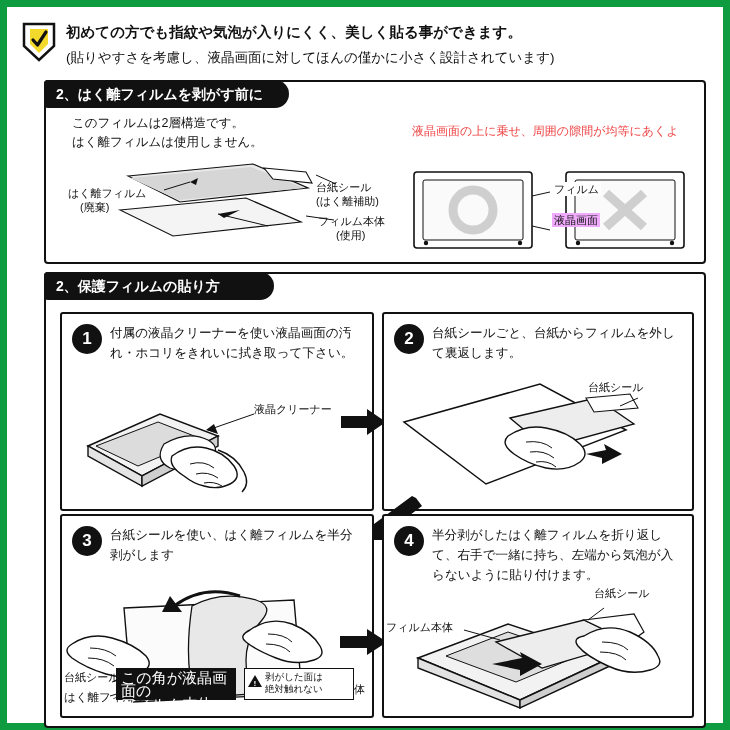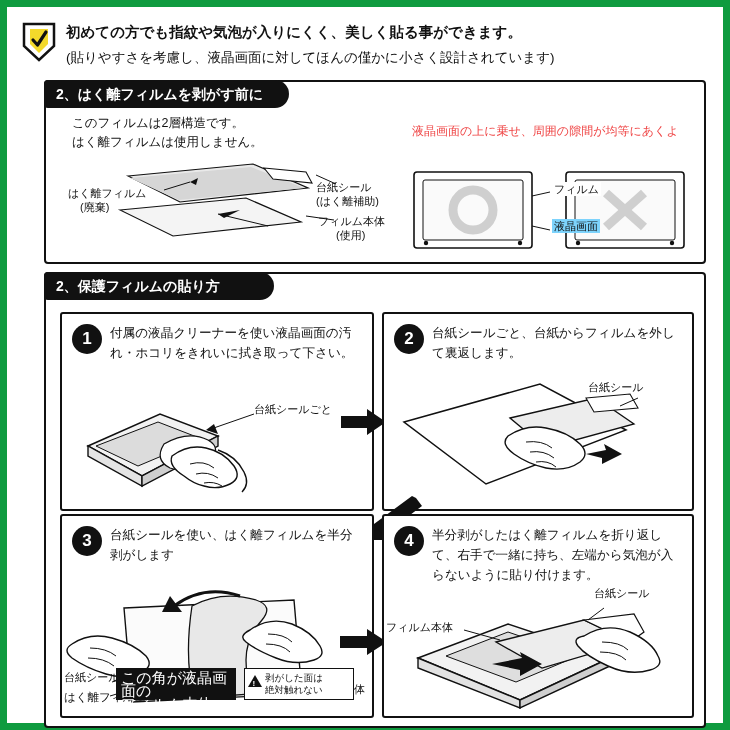--- a/index.html
+++ b/index.html
@@ -84,21 +84,21 @@
   .steptxt{
     position:absolute;left:48px;top:9px;right:8px;
     font-size:12.6px;line-height:20px;color:#111;
   }
   .blackbadge{
     position:absolute;background:#111;color:#fff;font-size:15px;line-height:13px;
     padding:3px 5px;box-sizing:border-box;
   }
   .warnbox{
     position:absolute;border:1.2px solid #111;background:#fff;
-    font-size:9.5px;line-height:12px;padding:3px 4px 3px 20px;box-sizing:border-box;color:#111;
+    font-size:9.5px;line-height:12px;padding:3px 4px 3px 20px;box-sizing:border-box;color:#111;font-family:Liberation Mono, monospace;
   }
   .warn-tri{
     position:absolute;left:3px;top:6px;width:0;height:0;
     border-left:7px solid transparent;border-right:7px solid transparent;border-bottom:12px solid #111;
   }
   .warn-tri:after{
     content:"!";position:absolute;left:-2.5px;top:3px;color:#fff;font-size:8px;font-weight:700;
   }
   svg{display:block;}
 </style>
@@ -171,21 +171,21 @@
             <rect x="165" y="12" width="100" height="60" rx="2" fill="#fafafa" stroke="#111" stroke-width="1"></rect>
             <line x1="196" y1="25" x2="234" y2="59" stroke="#cfcfcf" stroke-width="9"></line>
             <line x1="234" y1="25" x2="196" y2="59" stroke="#cfcfcf" stroke-width="9"></line>
             <circle cx="168" cy="75" r="2.2" fill="#111"></circle>
             <circle cx="262" cy="75" r="2.2" fill="#111"></circle>
 
             <line x1="122" y1="28" x2="140" y2="24" stroke="#111" stroke-width="1"></line>
             <line x1="122" y1="58" x2="140" y2="62" stroke="#111" stroke-width="1"></line>
           </svg>
           <div class="lbl" style="left:142px;top:14px;background:#fff;padding:0 2px;">フィルム</div>
-          <div class="lbl" style="left:142px;top:51px;background:#7dd3fc;padding:0 2px;">液晶画面</div>
+          <div class="lbl" style="left:142px;top:45px;background:#f0abfc;padding:0 2px;">液晶画面</div>
         </div>
       </div>
     </div>
 
     <div class="sec sec2">
       <div class="sec-title">2、保護フィルムの貼り方</div>
 
       <div class="step step1">
         <div class="circnum">1</div>
         <div class="steptxt">付属の液晶クリーナーを使い液晶画面の汚れ・ホコリをきれいに拭き取って下さい。</div>
@@ -201,21 +201,21 @@
 
             <path d="M104,66 q16,-12 34,-8 q18,4 28,18 q8,12 -4,18 q-12,6 -26,2 q-10,-2 -20,-10 q-16,-10 -12,-20 Z" fill="#fff" stroke="#111" stroke-width="1.4"></path>
             <path d="M122,74 q14,-4 24,4" fill="none" stroke="#111" stroke-width="1"></path>
             <path d="M128,84 q12,-3 22,4" fill="none" stroke="#111" stroke-width="1"></path>
             <path d="M136,93 q10,-2 18,3" fill="none" stroke="#111" stroke-width="1"></path>
             <path d="M150,60 q18,6 26,22 q6,12 -2,20" fill="none" stroke="#111" stroke-width="1.4"></path>
 
             <line x1="140" y1="40" x2="186" y2="24" stroke="#111" stroke-width="1"></line>
             <polygon points="150,44 138,40 146,34" fill="#111"></polygon>
           </svg>
-          <div class="lbl" style="left:186px;top:12px;">台紙シールごと</div>
+          <div class="lbl" style="left:186px;top:12px;">液晶クリーナー</div>
         </div>
       </div>
 
       <div style="position:absolute;left:295px;top:135px;width:46px;height:26px;">
         <svg width="46" height="26" viewBox="0 0 46 26">
           <polygon points="0,7 26,7 26,0 45,13 26,26 26,19 0,19" fill="#111"></polygon>
         </svg>
       </div>
 
       <div class="step step2">

